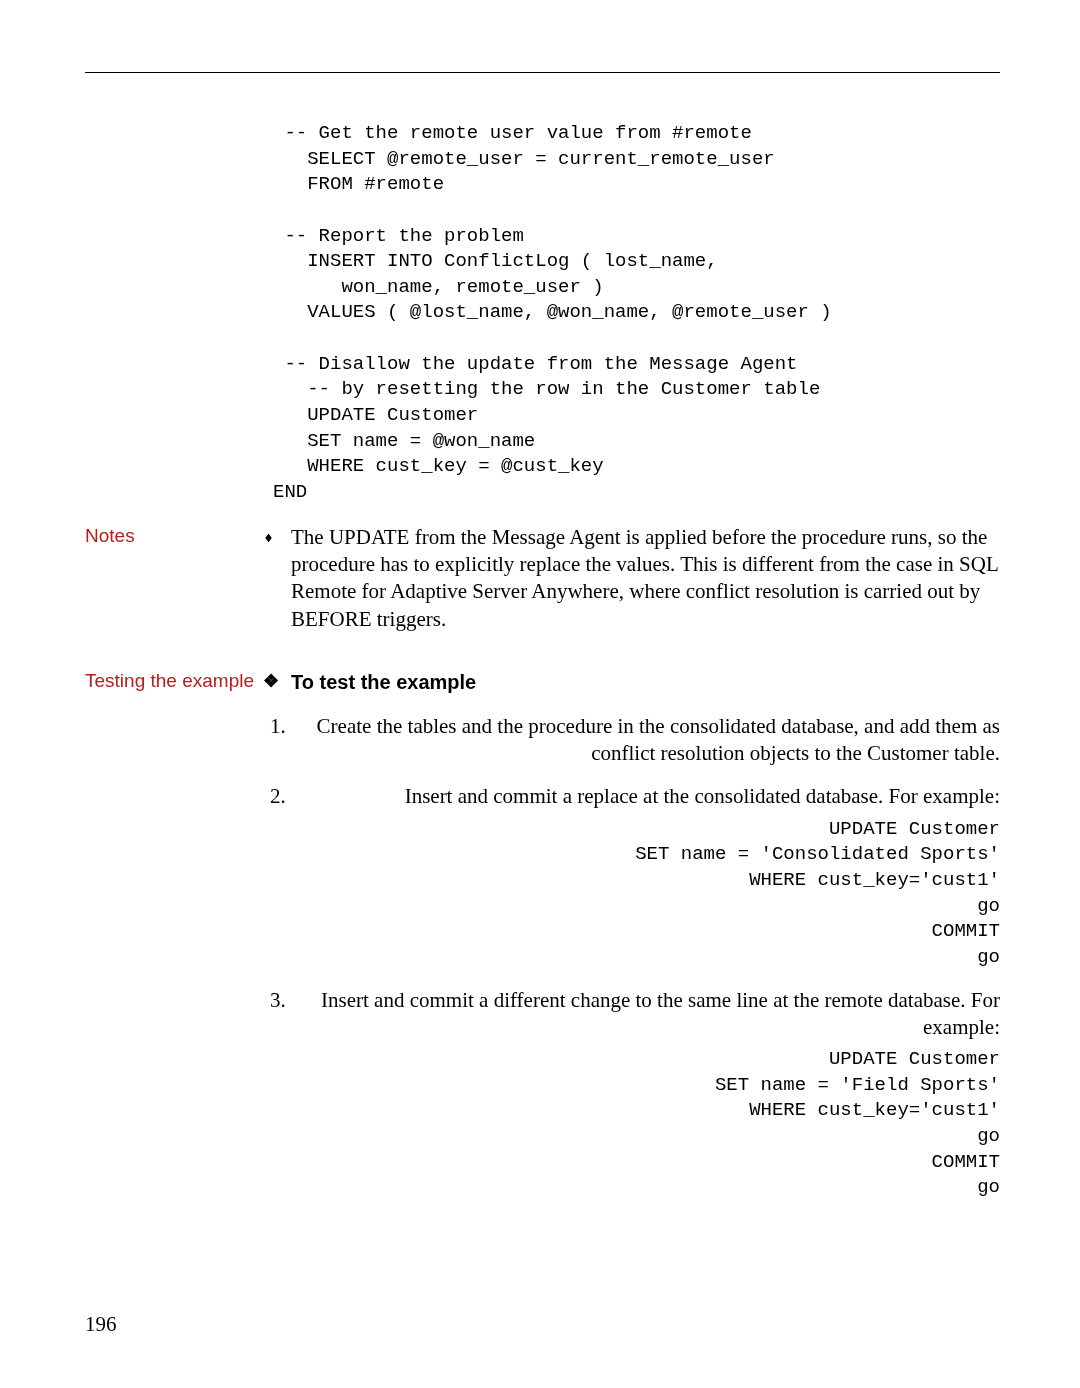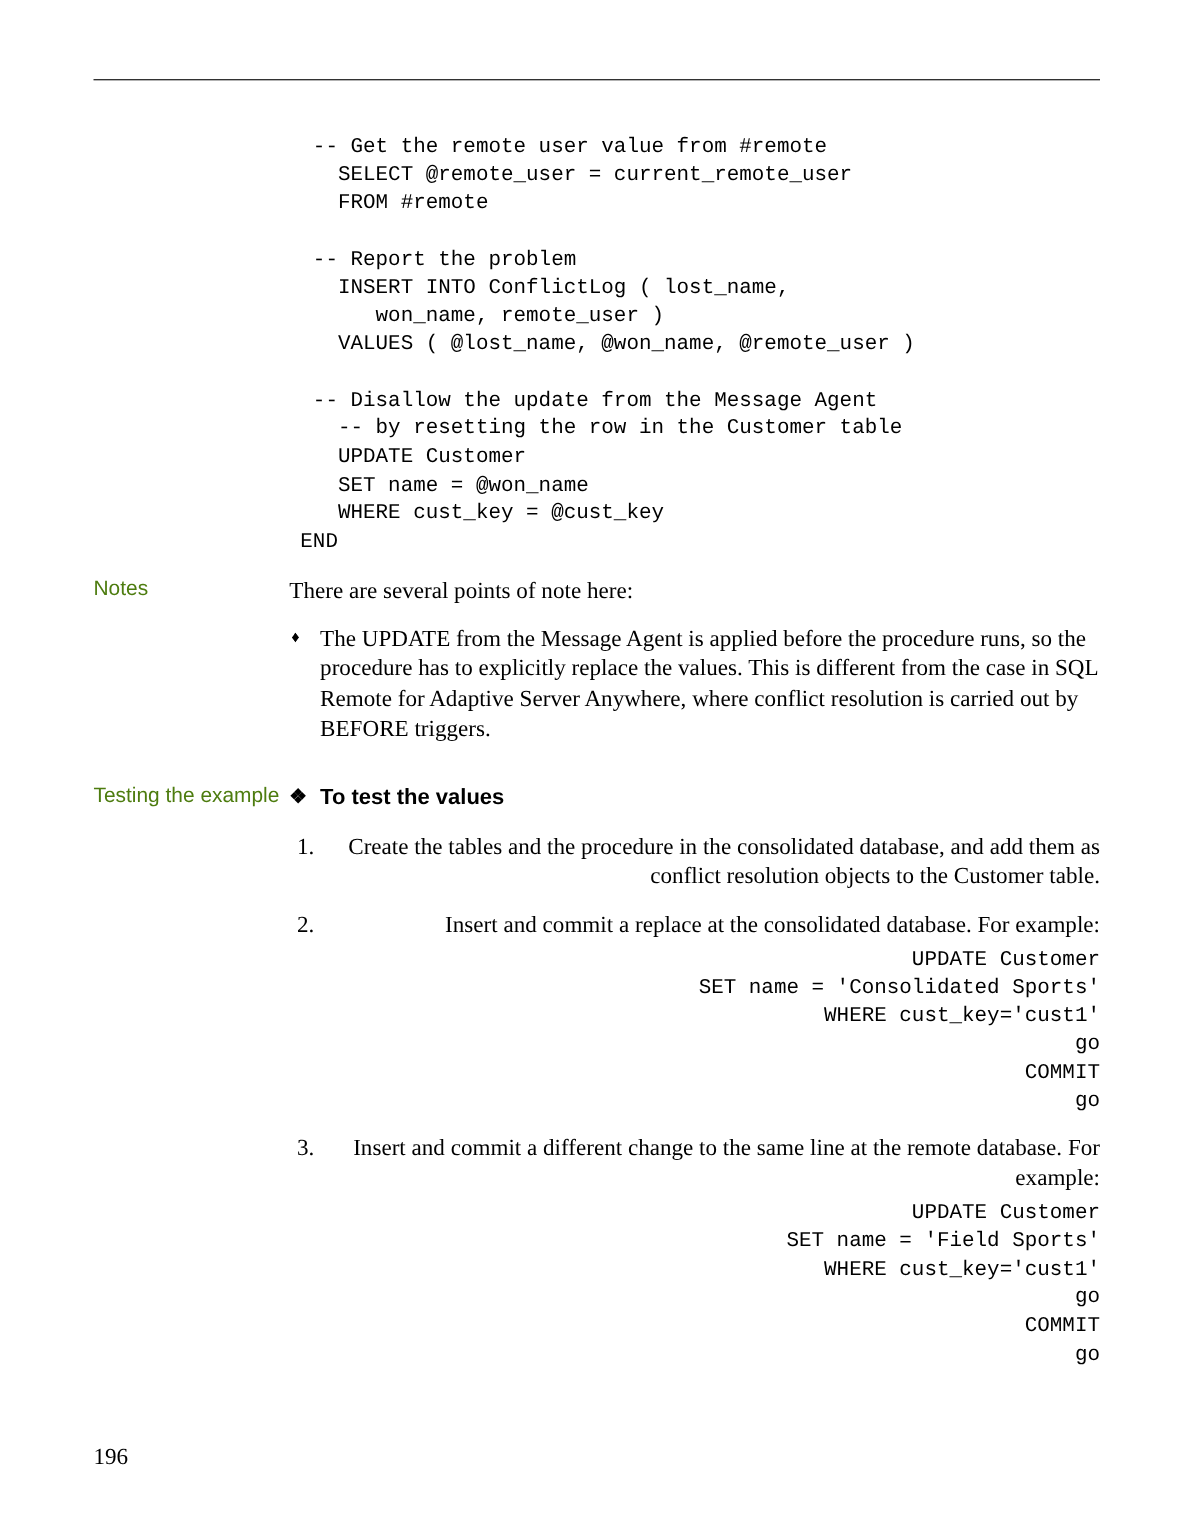--- a/index.html
+++ b/index.html
@@ -52,21 +52,21 @@
     position: relative;
     margin-top: 18px;
   }
   .side-label {
     position: absolute;
     left: -178px;
     top: 0;
     width: 170px;
     font-family: Arial, Helvetica, sans-serif;
     font-size: 19px;
-    color: #4d7c0f;
+    color: #b91c1c;
   }
   .body-para {
     margin: 0 0 14px 0;
   }
   .bullets {
     margin: 10px 0 0 0;
     padding: 0;
     list-style: none;
   }
   .bullets li {
@@ -131,38 +131,37 @@
 
  -- Disallow the update from the Message Agent
    -- by resetting the row in the Customer table
    UPDATE Customer
    SET name = @won_name
    WHERE cust_key = @cust_key
 END</pre>
 
     <div class="section">
       <div class="side-label">Notes</div>
-      <p class="body-para">There are several points of note here:</p>
       <ul class="bullets">
         <li>
           <span class="dia">♦</span>
         </li>
         <li>
           <span class="dia">♦</span>
           <span>The UPDATE from the Message Agent is applied before the procedure runs, so the procedure has to explicitly replace the values. This is different from the case in SQL Remote for Adaptive Server Anywhere, where conflict resolution is carried out by BEFORE triggers.</span>
         </li>
       </ul>
     </div>
 
     <div class="section" style="margin-top:15px;">
       <div class="side-label">Testing the example</div>
 
       <div class="procedure-heading">
         <span class="orn">❖</span>
-        <span>To test the values</span>
+        <span>To test the example</span>
       </div>
 
       <ol class="steps">
         <li>
           <span>Create the tables and the procedure in the consolidated database, and add them as conflict resolution objects to the Customer table.</span>
         </li>
         <li>
           <span>Insert and commit a replace at the consolidated database. For example:</span>
           <pre class="code inner">UPDATE Customer
 SET name = 'Consolidated Sports'

